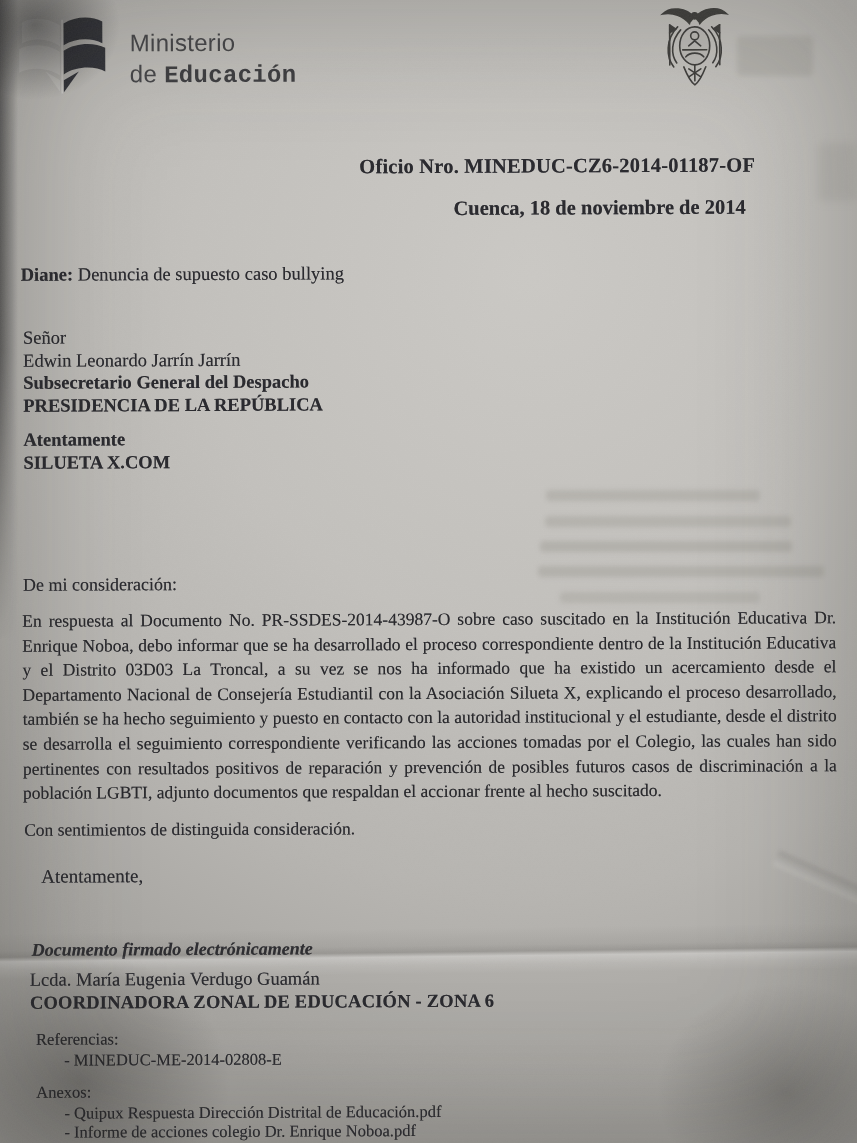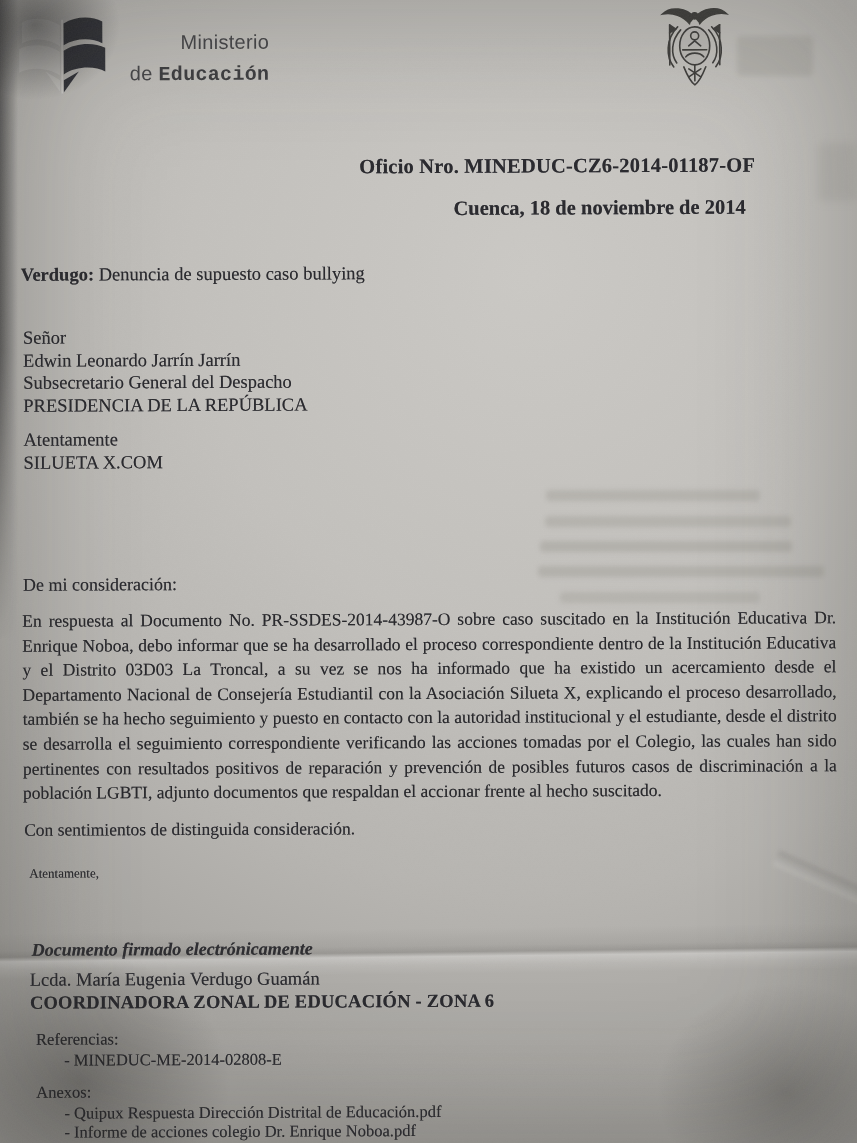--- a/index.html
+++ b/index.html
@@ -18,41 +18,41 @@
     color:#26262b;
   }
   .abs{position:absolute;}
   .ink{text-shadow:0 0 0.6px rgba(38,38,43,0.55);}
   
   .logo-wrap{left:10px;top:4px;width:400px;height:100px;}
   .logo-svg{position:absolute;left:2px;top:2px;}
   .logo-text{
     position:absolute;left:122px;top:22px;
     font-family:"Liberation Sans", sans-serif;
-    font-size:20px;line-height:31px;color:#434346;letter-spacing:0.3px;text-align:right;
+    font-size:24px;line-height:31px;color:#434346;letter-spacing:0.3px;
   }
   .logo-text b{font-weight:700;color:#3b3b3e;font-family:Liberation Mono, monospace;}
   .coat{position:absolute;left:660px;top:6px;}
   
   .oficio{left:361px;top:155px;font-size:20.5px;font-weight:700;letter-spacing:0.2px;}
   .dateline{left:455px;top:197px;font-size:20.5px;font-weight:700;}
   .subject{left:22px;top:263px;font-size:18.5px;}
   .subject b{font-weight:700;}
   .addr{font-size:18.5px;line-height:22.6px;}
   .addr1{left:24px;top:325px;}
   .addr2{left:24px;top:427px;}
-  .b{font-weight:400;}
+  .b{font-weight:700;}
   .greeting{left:23px;top:573px;font-size:18px;}
   .body-par{
     left:22px;top:607px;width:814px;
     font-size:17.5px;line-height:24.6px;text-align:justify;
     color:#242428;
   }
   .closing{left:23px;top:818px;font-size:17.5px;}
-  .farewell{left:28px;top:864px;font-size:13px;}
+  .farewell{left:40px;top:864px;font-size:19px;}
   .sig-note{left:30px;top:938px;font-size:18px;font-weight:700;font-style:italic;}
   .sig-name{left:28px;top:968px;font-size:18.5px;}
   .sig-title{left:28px;top:991px;font-size:18.5px;font-weight:700;letter-spacing:0.2px;}
   .foot{font-size:16.5px;line-height:19px;}
   .refs-label{left:34px;top:1028px;}
   .refs-item{left:62px;top:1049px;}
   .annex-label{left:34px;top:1081px;}
   .annex-item0{left:62px;top:1102px;}
   .annex-item1{left:62px;top:1121px;}
   .annex-item2{left:62px;top:1139px;}
@@ -162,21 +162,21 @@
       <path d="M37 60 L37 76"></path>
       <path d="M31 64 L43 72 M43 64 L31 72"></path>
       <path d="M26 62 C30 72 34 78 37 80 C40 78 44 72 48 62"></path>
     </g>
   </svg>
 
   <div class="abs oficio ink">Oficio Nro. MINEDUC-CZ6-2014-01187-OF</div>
   <div class="abs dateline ink">Cuenca, 18 de noviembre de 2014</div>
 
   <div class="abs subject ink">
-    <b>Verdugo:</b>
+    <b>Diane:</b>
     <span>Denuncia de supuesto caso bullying</span>
   </div>
 
   <div class="abs addr addr1 ink">
     <div>Señor</div>
     <div>Edwin Leonardo Jarrín Jarrín</div>
     <div class="b">Subsecretario General del Despacho</div>
     <div class="b">PRESIDENCIA DE LA REPÚBLICA</div>
   </div>
 

